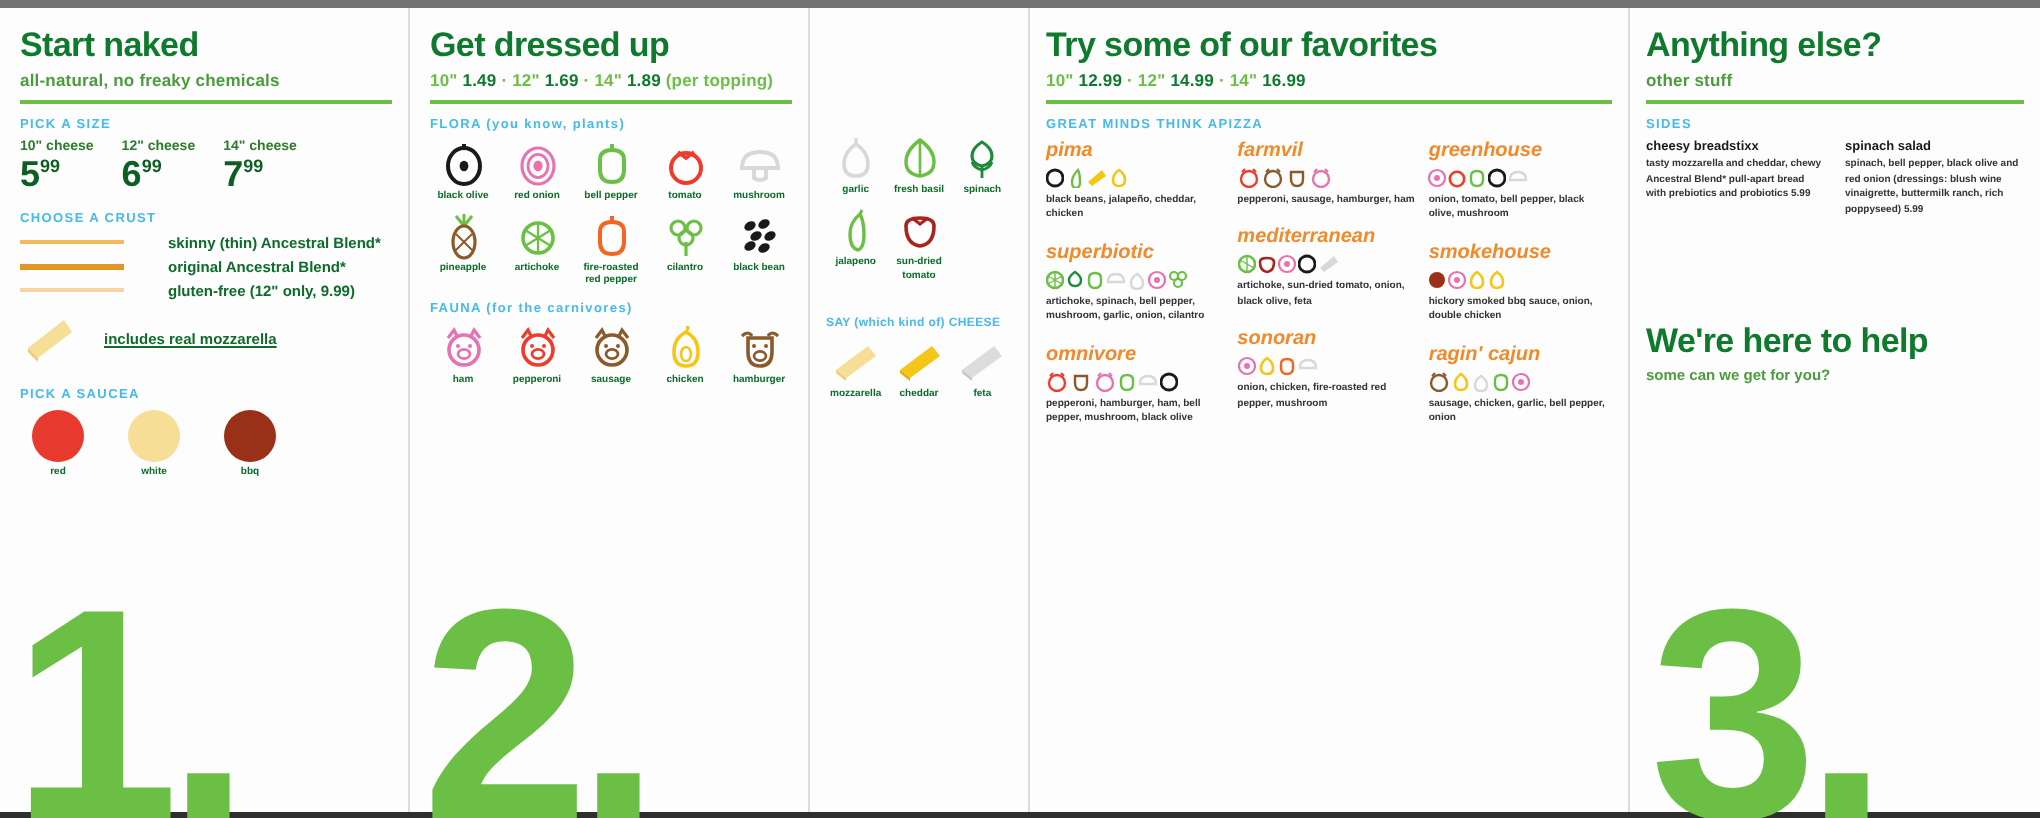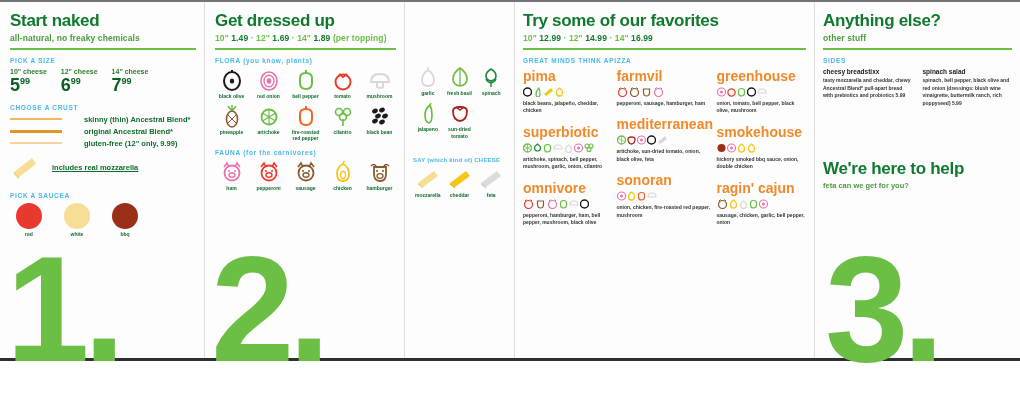--- a/index.html
+++ b/index.html
@@ -3,24 +3,24 @@
 <meta charset="utf-8">
 <style>
   html,body{margin:0;padding:0;}
   body{
     width:1020px;height:409px;
     background:#ffffff;
     font-family:"Liberation Sans", sans-serif;
     overflow:hidden;
   }
   .page{
-    position:relative;width:1020px;height:361px;
+    position:relative;width:1020px;height:409px;
     background:#fdfdfd;
     box-sizing:border-box;
-    border-top:2px solid #737373;
+    border-top:4px solid #737373;
     border-bottom:3px solid #2f2f2f;
     display:flex;
   }
   .panel{
     position:relative;
     box-sizing:border-box;
     height:100%;
     border-right:1px solid #dcdcdc;
     padding:10px 8px 0 10px;
   }
@@ -71,21 +71,21 @@
   .tgrid.cols3{gap:2px;}
   .topping{width:36px;text-align:center;}
   .p3 .topping{width:32px;}
   .ticon{height:24px;display:flex;align-items:center;justify-content:center;}
   .tlabel{font-size:5px;color:#0f6b2a;font-weight:bold;line-height:1.25;margin-top:1px;}
 
   
   .fav-cols{display:flex;gap:4px;}
   .fav-col{width:96px;}
   .fav{margin-bottom:9px;}
-  .fav-name{font-size:14px;color:#f08a2a;font-weight:bold;margin-bottom:2px;}
+  .fav-name{font-size:10px;color:#f08a2a;font-style:italic;font-weight:bold;margin-bottom:2px;}
   .fav-icons{display:flex;gap:1px;height:12px;align-items:center;margin-bottom:2px;}
   .fav-desc{font-size:5px;color:#333;line-height:1.5;font-weight:bold;}
 
   
   .sides{display:flex;gap:10px;}
   .side{width:90px;}
   .side-name{font-size:6.5px;color:#1a1a1a;font-weight:bold;margin-bottom:2px;}
   .side-desc{font-size:5px;color:#333;line-height:1.55;font-weight:bold;}
 
   .help{margin-top:51px;}
@@ -684,19 +684,19 @@
         <div class="side-desc">tasty mozzarella and cheddar, chewy Ancestral Blend* pull-apart bread with prebiotics and probiotics 5.99</div>
       </div>
       <div class="side">
         <div class="side-name">spinach salad</div>
         <div class="side-desc">spinach, bell pepper, black olive and red onion (dressings: blush wine vinaigrette, buttermilk ranch, rich poppyseed) 5.99</div>
       </div>
     </div>
 
     <div class="help">
       <div class="help-title">We're here to help</div>
-      <div class="help-sub">feta can we get for you?</div>
+      <div class="help-sub">some can we get for you?</div>
     </div>
 
     <div class="bignum n3">3.</div>
   </div>
 
 </div>
 
 </body></html>

